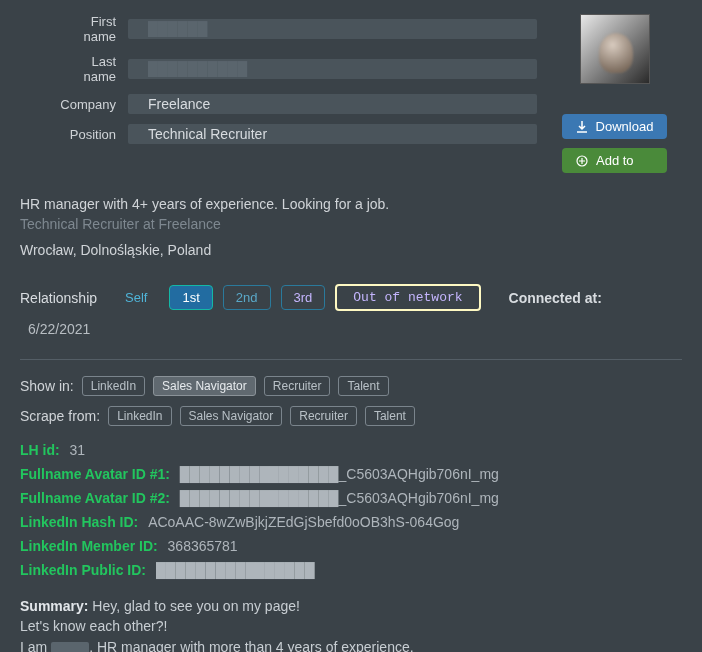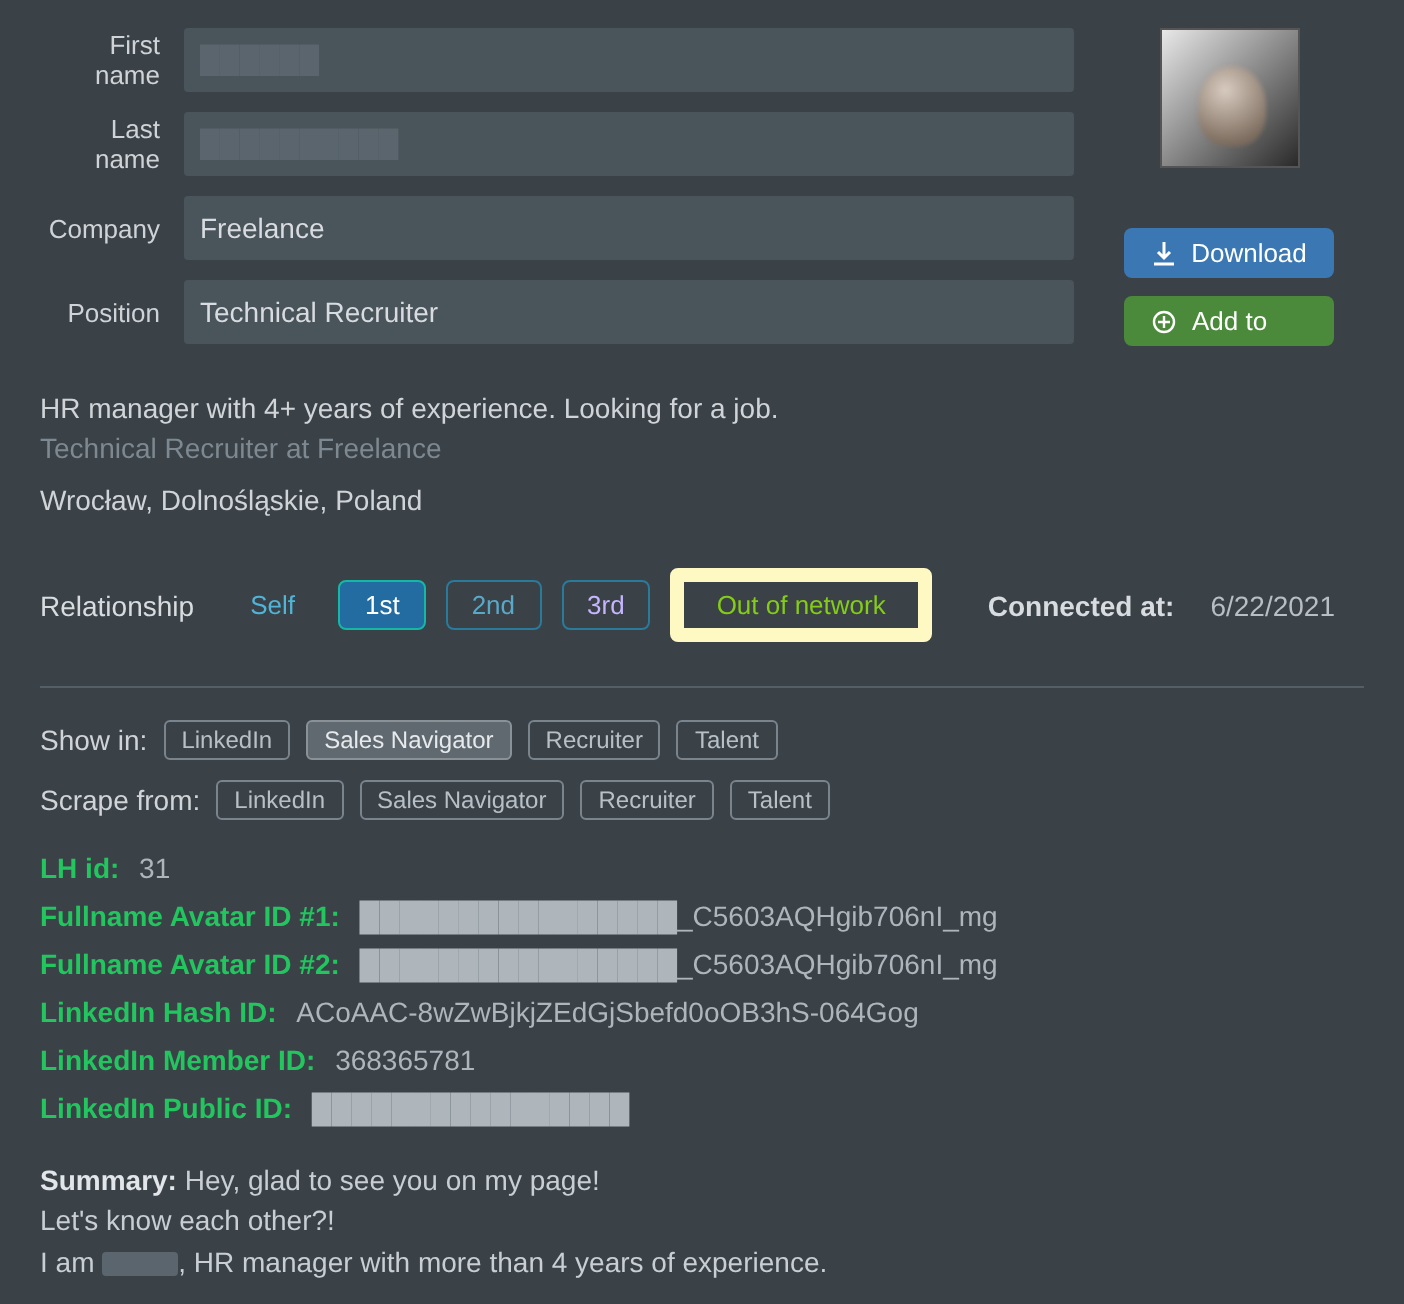--- a/index.html
+++ b/index.html
@@ -7,33 +7,33 @@
       background: #3a4248;
       color: #d8dce0;
       font-family: -apple-system, BlinkMacSystemFont, "Segoe UI", Arial, sans-serif;
       font-size: 14px;
       width: 702px;
       height: 652px;
       padding: 14px 20px;
       position: relative;
     }
     .top-area { display: flex; }
-    .form-col { flex: 1; }
+    .form-col { flex: 1; margin-left: 36px; }
     .right-col { width: 135px; margin-left: 10px; display: flex; flex-direction: column; align-items: center; }
     .field-row { display: flex; align-items: center; margin-bottom: 10px; }
     .field-label { width: 72px; text-align: right; padding-right: 12px; color: #cfd3d7; font-size: 13px; }
     .field-input {
       flex: 1;
       background: #4a545b;
       border: none;
       border-radius: 2px;
-      padding: 8px 8px;
+      padding: 8px 20px;
       color: #d8dce0;
       font-size: 14px;
-      height: 32px;
+      height: 20px;
     }
     .field-input.redacted { color: #5a656d; }
     .redacted-bar {
       display: inline-block;
       background: #5a656d;
       height: 12px;
       border-radius: 2px;
       vertical-align: middle;
     }
     .avatar {
@@ -75,21 +75,21 @@
     .chip {
       padding: 4px 12px;
       border-radius: 4px;
       font-size: 13px;
       cursor: pointer;
     }
     .chip-self { color: #4fb4d8; }
     .chip-active { background: #226ca1; color: #fff; border: 1px solid #14b8a6; }
     .chip-2nd { border: 1px solid #2a7a9c; color: #5aa8c8; }
     .chip-3rd { border: 1px solid #2a7a9c; color: #c4b5fd; }
-    .chip-out { border: 7px solid #fef9c3; color: #84cc16; padding: 4px 16px; }
+    .chip-out { border: 2px solid #fef9c3; color: #c4b5fd; padding: 4px 16px; font-family: Liberation Mono, monospace; }
     .connected-label { font-weight: 600; margin-left: 18px; }
     .connected-date { color: #b8bec3; margin-left: 8px; }
     .hr { border: none; border-top: 1px solid #545e66; margin: 22px 0 16px; }
     .inline-row { display: flex; align-items: center; gap: 8px; margin-bottom: 10px; flex-wrap: wrap; }
     .inline-label { color: #d0d4d8; }
     .pill {
       border: 1px solid #7a848c;
       border-radius: 3px;
       padding: 2px 8px;
       font-size: 12px;

